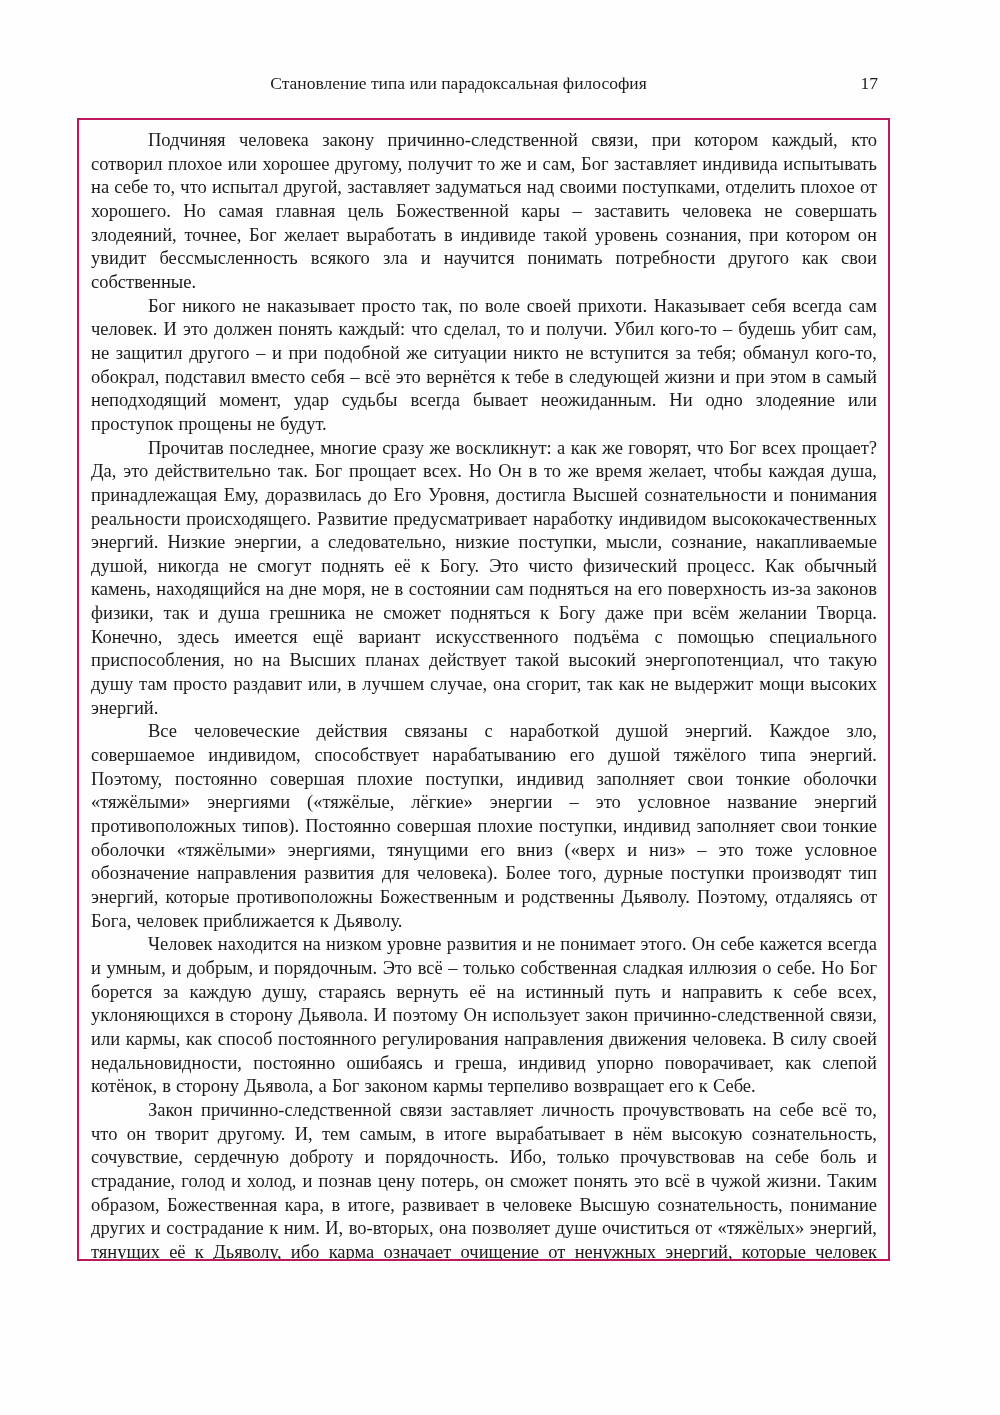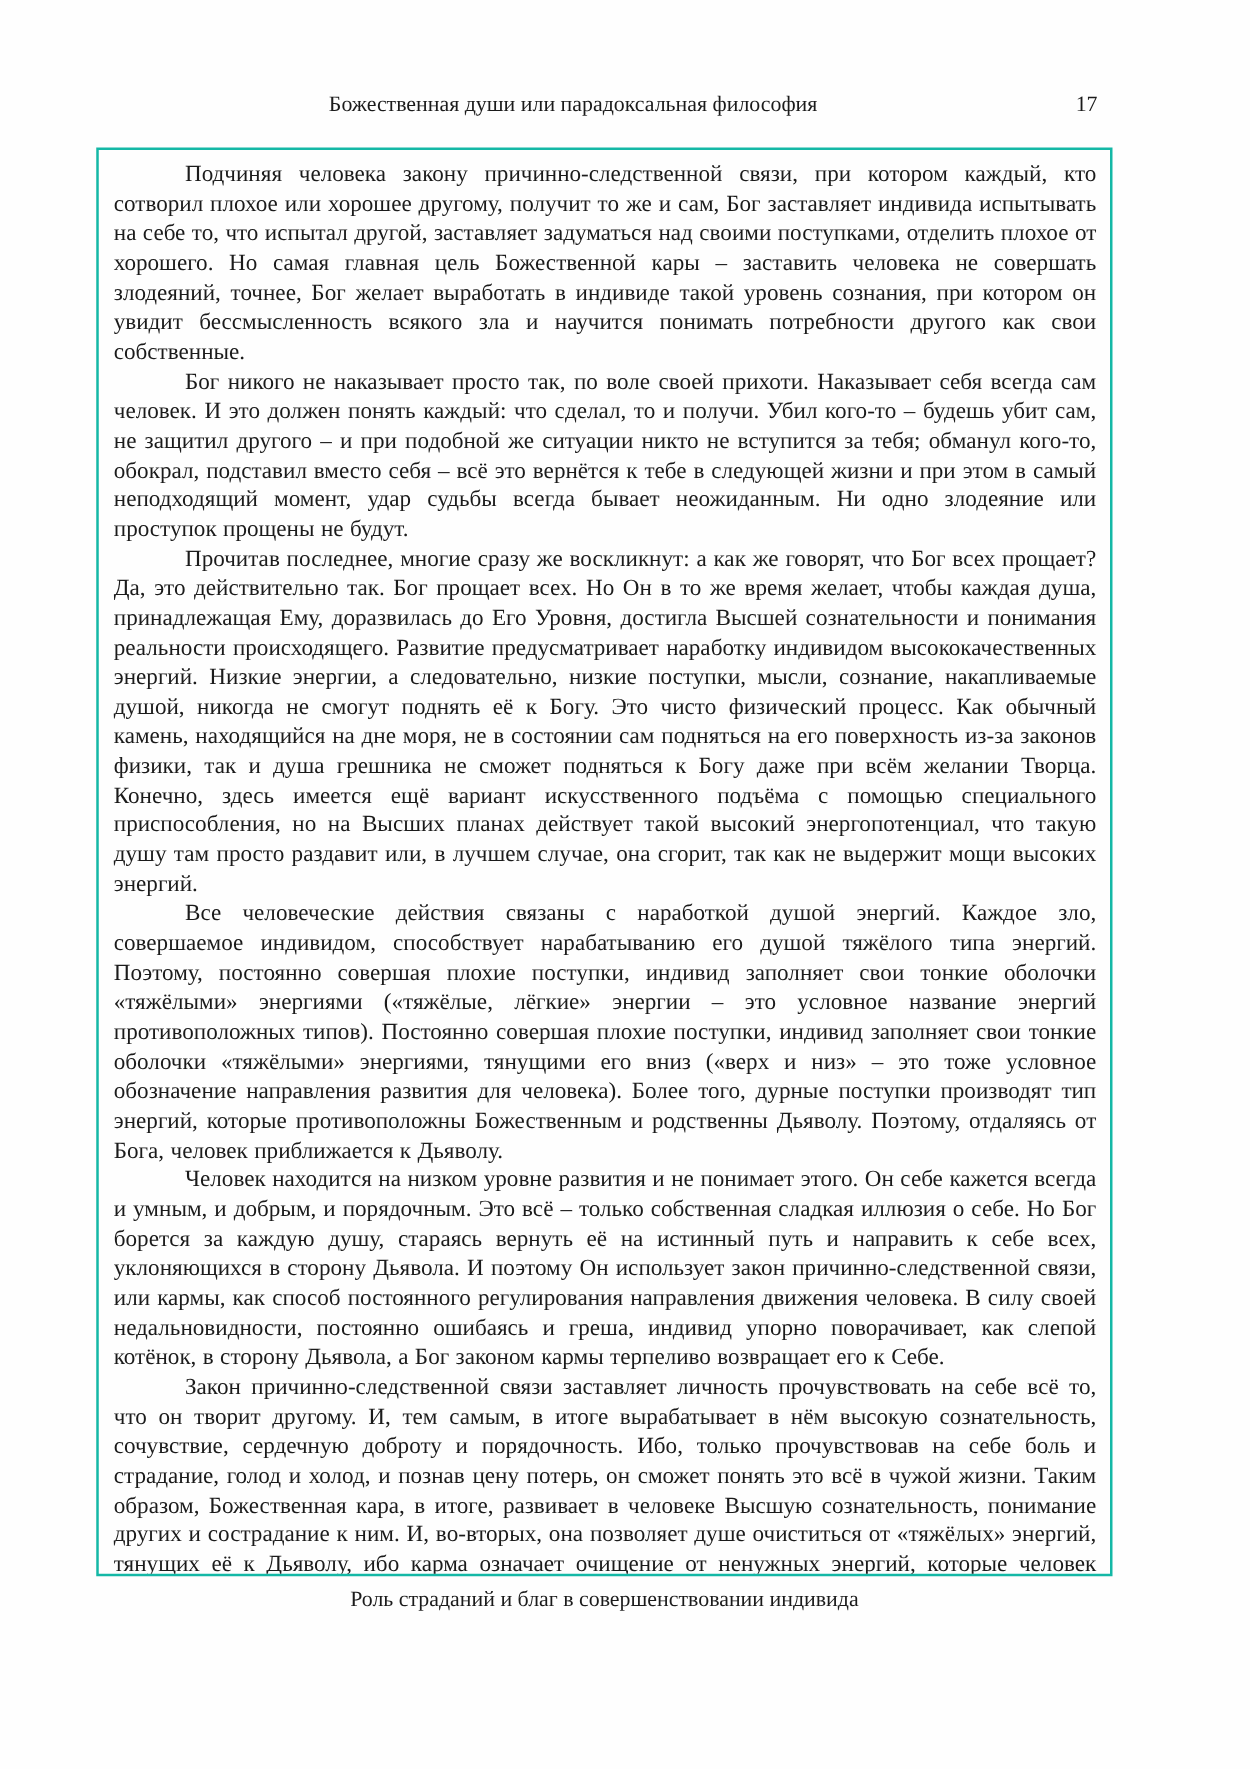--- a/index.html
+++ b/index.html
@@ -37,21 +37,21 @@
     right: 12px;
     top: 0;
   }
   .text-box {
     position: absolute;
     top: 118px;
     left: 77px;
     width: 813px;
     height: 1143px;
     box-sizing: border-box;
-    border: 2px solid #14b8a6;
+    border: 2px solid #be185d;
     padding: 9px 11px 10px 12px;
     overflow: hidden;
   }
   .para {
     margin: 0;
     text-align: justify;
     text-indent: 57px;
     font-size: 18.5px;
     line-height: 23.65px;
     word-spacing: 0.5px;
@@ -65,31 +65,30 @@
     font-size: 17.5px;
     line-height: 24.5px;
   }
 </style>
 </head>
 <body>
 
 <div class="page">
 
   <div class="header">
-    <span class="running-title">Божественная души или парадоксальная философия</span>
+    <span class="running-title">Становление типа или парадоксальная философия</span>
     <span class="page-number">17</span>
   </div>
 
   <div class="text-box">
 
   <p class="para">Подчиняя человека закону причинно-следственной связи, при котором каждый, кто сотворил плохое или хорошее другому, получит то же и сам, Бог заставляет индивида испытывать на себе то, что испытал другой, заставляет задуматься над своими поступками, отделить плохое от хорошего. Но самая главная цель Божественной кары – заставить человека не совершать злодеяний, точнее, Бог желает выработать в индивиде такой уровень сознания, при котором он увидит бессмысленность всякого зла и научится понимать потребности другого как свои собственные.</p>
       <p class="para">Бог никого не наказывает просто так, по воле своей прихоти. Наказывает себя всегда сам человек. И это должен понять каждый: что сделал, то и получи. Убил кого-то – будешь убит сам, не защитил другого – и при подобной же ситуации никто не вступится за тебя; обманул кого-то, обокрал, подставил вместо себя – всё это вернётся к тебе в следующей жизни и при этом в самый неподходящий момент, удар судьбы всегда бывает неожиданным. Ни одно злодеяние или проступок прощены не будут.</p>
       <p class="para">Прочитав последнее, многие сразу же воскликнут: а как же говорят, что Бог всех прощает? Да, это действительно так. Бог прощает всех. Но Он в то же время желает, чтобы каждая душа, принадлежащая Ему, доразвилась до Его Уровня, достигла Высшей сознательности и понимания реальности происходящего. Развитие предусматривает наработку индивидом высококачественных энергий. Низкие энергии, а следовательно, низкие поступки, мысли, сознание, накапливаемые душой, никогда не смогут поднять её к Богу. Это чисто физический процесс. Как обычный камень, находящийся на дне моря, не в состоянии сам подняться на его поверхность из-за законов физики, так и душа грешника не сможет подняться к Богу даже при всём желании Творца. Конечно, здесь имеется ещё вариант искусственного подъёма с помощью специального приспособления, но на Высших планах действует такой высокий энергопотенциал, что такую душу там просто раздавит или, в лучшем случае, она сгорит, так как не выдержит мощи высоких энергий.</p>
       <p class="para">Все человеческие действия связаны с наработкой душой энергий. Каждое зло, совершаемое индивидом, способствует нарабатыванию его душой тяжёлого типа энергий. Поэтому, постоянно совершая плохие поступки, индивид заполняет свои тонкие оболочки «тяжёлыми» энергиями («тяжёлые, лёгкие» энергии – это условное название энергий противоположных типов). Постоянно совершая плохие поступки, индивид заполняет свои тонкие оболочки «тяжёлыми» энергиями, тянущими его вниз («верх и низ» – это тоже условное обозначение направления развития для человека). Более того, дурные поступки производят тип энергий, которые противоположны Божественным и родственны Дьяволу. Поэтому, отдаляясь от Бога, человек приближается к Дьяволу.</p>
       <p class="para">Человек находится на низком уровне развития и не понимает этого. Он себе кажется всегда и умным, и добрым, и порядочным. Это всё – только собственная сладкая иллюзия о себе. Но Бог борется за каждую душу, стараясь вернуть её на истинный путь и направить к себе всех, уклоняющихся в сторону Дьявола. И поэтому Он использует закон причинно-следственной связи, или кармы, как способ постоянного регулирования направления движения человека. В силу своей недальновидности, постоянно ошибаясь и греша, индивид упорно поворачивает, как слепой котёнок, в сторону Дьявола, а Бог законом кармы терпеливо возвращает его к Себе.</p>
       <p class="para">Закон причинно-следственной связи заставляет личность прочувствовать на себе всё то, что он творит другому. И, тем самым, в итоге вырабатывает в нём высокую сознательность, сочувствие, сердечную доброту и порядочность. Ибо, только прочувствовав на себе боль и страдание, голод и холод, и познав цену потерь, он сможет понять это всё в чужой жизни. Таким образом, Божественная кара, в итоге, развивает в человеке Высшую сознательность, понимание других и сострадание к ним. И, во-вторых, она позволяет душе очиститься от «тяжёлых» энергий, тянущих её к Дьяволу, ибо карма означает очищение от ненужных энергий, которые человек наработал, вступив на неправедный путь, и производство требуемых Богу чистых и высоких энергий, поднимающих душу по лестнице Иерархии.</p>
     </div>
 
   <div class="section-heading">
-    <div>Роль страданий и благ в совершенствовании индивида</div>
   </div>
 
 </div>
 
 </body></html>

